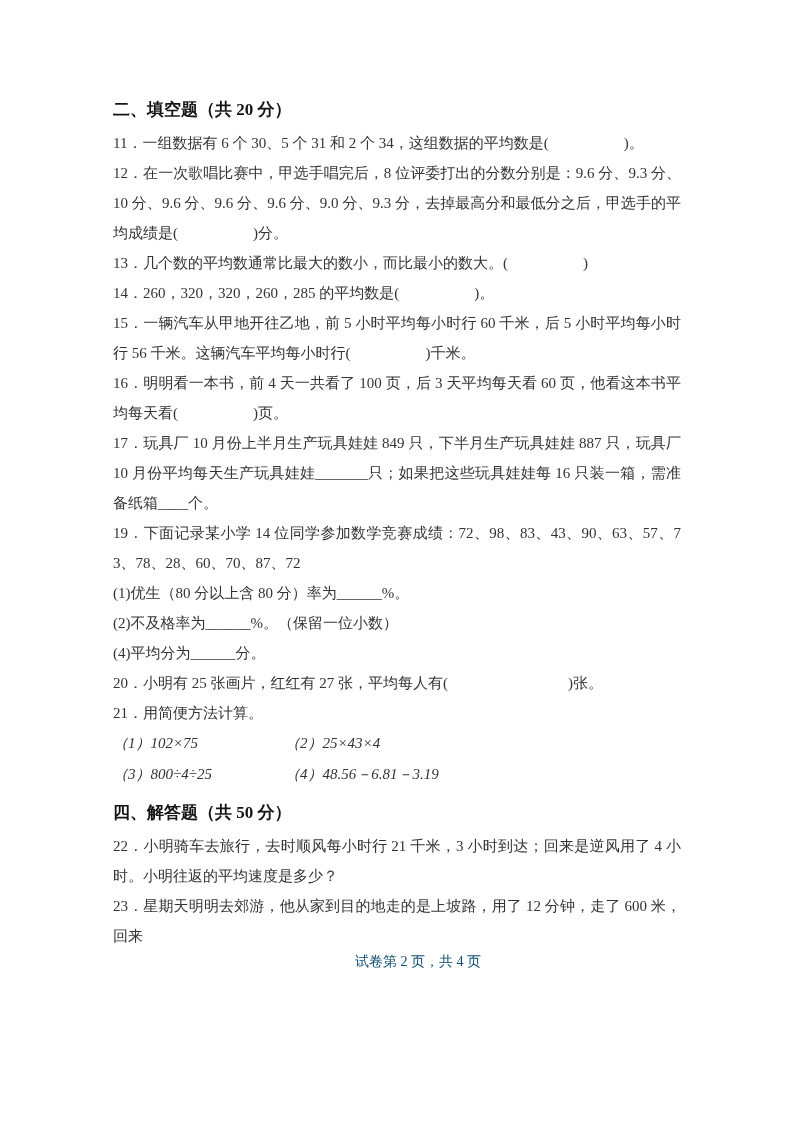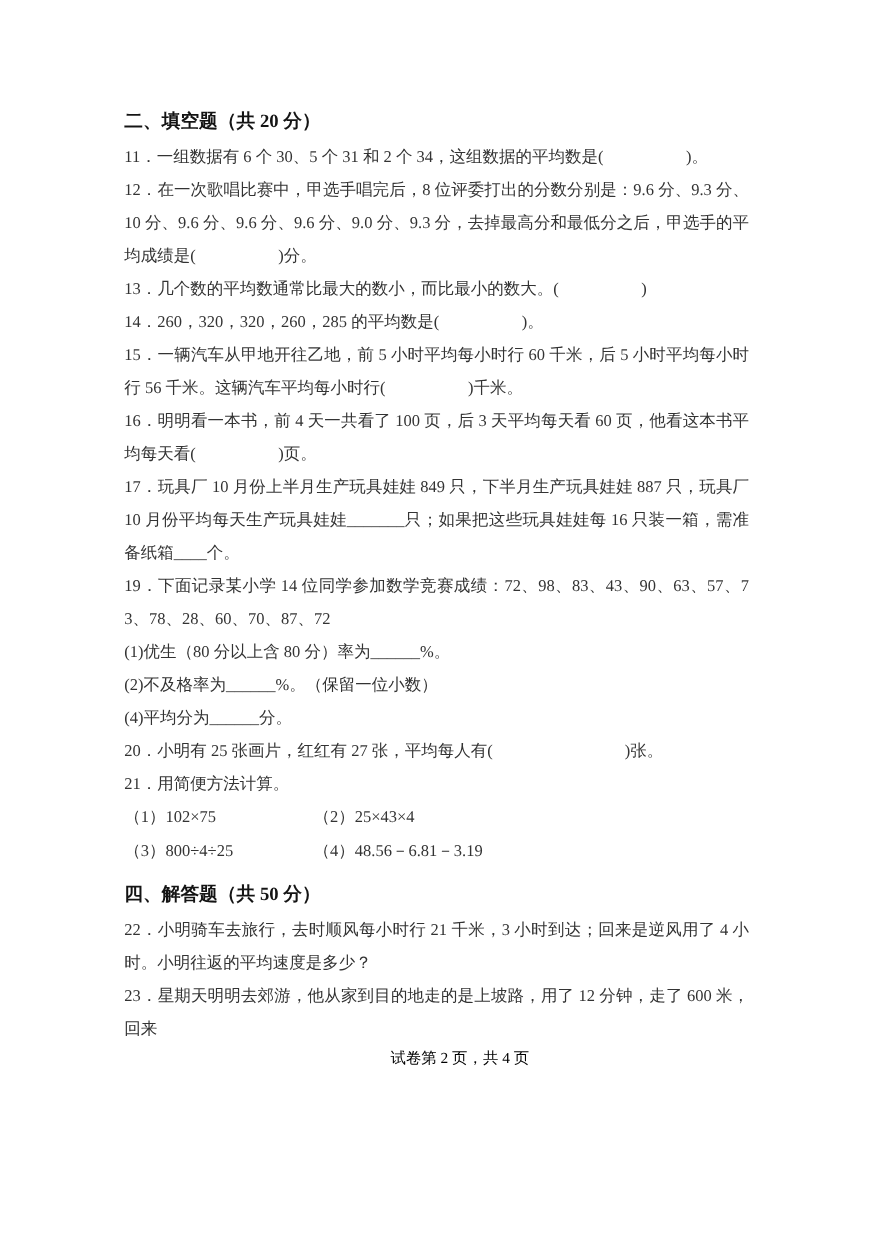--- a/index.html
+++ b/index.html
@@ -32,31 +32,32 @@
     font-size: 15px;
     line-height: 30px;
     margin: 0;
     text-align: justify;
     word-break: break-all;
   }
   .calc-row {
     display: flex;
     font-size: 15px;
     line-height: 31px;
+    font-style: italic;
   }
   .calc-cell { white-space: nowrap; }
   .calc-row .calc-cell:first-child { flex: 0 0 172px; }
   .footer {
     position: absolute;
     left: 0;
     right: 0;
     bottom: 30px;
     text-align: center;
     font-size: 14px;
-    color: #000000;
+    color: #0c4a6e;
     padding-left: 43px;
   }
 </style>
 </head>
 <body>
 
 <div class="page">
   <div class="content">
 
     <section>

